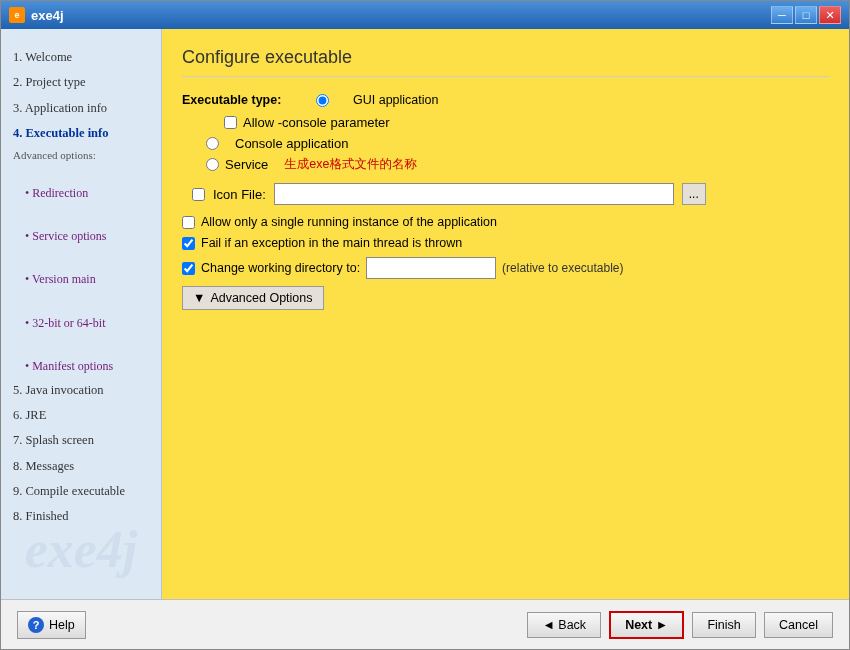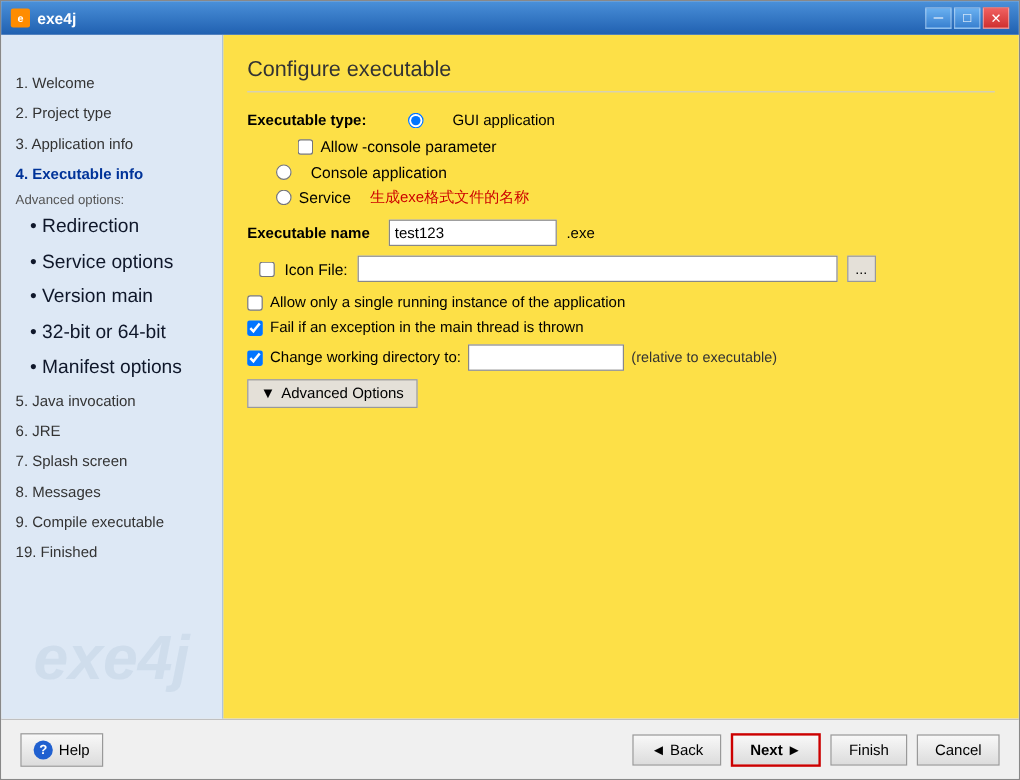--- a/index.html
+++ b/index.html
@@ -64,26 +64,27 @@
       justify-content: center;
       cursor: pointer;
     }
     .tb-btn.close { background: linear-gradient(to bottom, #f06060, #d03030); }
     .content {
       display: flex;
       flex: 1;
       overflow: hidden;
     }
     .sidebar {
-      width: 185px;
+      width: 161px;
       background: #dde8f5;
       border-right: 1px solid #b0c4d8;
-      padding: 28px 8px;
+      padding: 16px 8px;
       flex-shrink: 0;
       position: relative;
+      font-family: Liberation Serif, serif;
     }
     .sidebar-watermark {
       position: absolute;
       bottom: 20px;
       left: 50%;
       transform: translateX(-50%);
       font-size: 52px;
       font-weight: bold;
       color: rgba(180,200,220,0.35);
       font-style: italic;
@@ -95,23 +96,24 @@
       line-height: 1.7;
       color: #333;
       font-size: 12.5px;
     }
     .sidebar-item.active {
       font-weight: bold;
       color: #003399;
     }
     .sidebar-item.sub {
       padding-left: 16px;
-      font-size: 16px;
-      color: #0f172a;
+      font-size: 12px;
+      color: #701a75;
       line-height: 1.6;
+      margin-top: 20px;
     }
     .sidebar-label {
       font-size: 11px;
       color: #555;
       padding: 3px 4px 1px 4px;
     }
     .main {
       flex: 1;
       background: #fde047;
       padding: 18px 20px;
@@ -292,21 +294,21 @@
       <div class="sidebar-item sub">• Redirection</div>
       <div class="sidebar-item sub">• Service options</div>
       <div class="sidebar-item sub">• Version main</div>
       <div class="sidebar-item sub">• 32-bit or 64-bit</div>
       <div class="sidebar-item sub">• Manifest options</div>
       <div class="sidebar-item">5.  Java invocation</div>
       <div class="sidebar-item">6.  JRE</div>
       <div class="sidebar-item">7.  Splash screen</div>
       <div class="sidebar-item">8.  Messages</div>
       <div class="sidebar-item">9.  Compile executable</div>
-      <div class="sidebar-item">19. Finished</div>
+      <div class="sidebar-item">8. Finished</div>
       <div class="sidebar-watermark">exe4j</div>
     </div>
 
     <div class="main">
       <div class="page-title">Configure executable</div>
 
       <div class="row">
         <span class="field-label">Executable type:</span>
         <input type="radio" name="exe_type" checked="" style="">
         <label>GUI application</label>
@@ -321,25 +323,20 @@
         <input type="radio" name="exe_type" style="">
         <label>Console application</label>
       </div>
 
       <div class="indent" style="margin-bottom:10px; display:flex; align-items:center; gap:6px;">
         <input type="radio" name="exe_type" style="">
         <label>Service</label>
         <span class="annotation">生成exe格式文件的名称</span>
       </div>
 
-      <div class="field-row">
-        <span class="field-label">Executable name</span>
-        <input type="text" class="exe-input" value="test123" style="">
-        <span class="exe-suffix">.exe</span>
-      </div>
 
       <div class="field-row" style="margin-left: 10px;">
         <input type="checkbox" style="">
         <span>Icon File:</span>
         <input type="text" class="icon-file-input" style="">
         <button class="browse-btn">...</button>
       </div>
 
       <div class="checkbox-row" style="margin-top:10px;">
         <input type="checkbox" style="">

